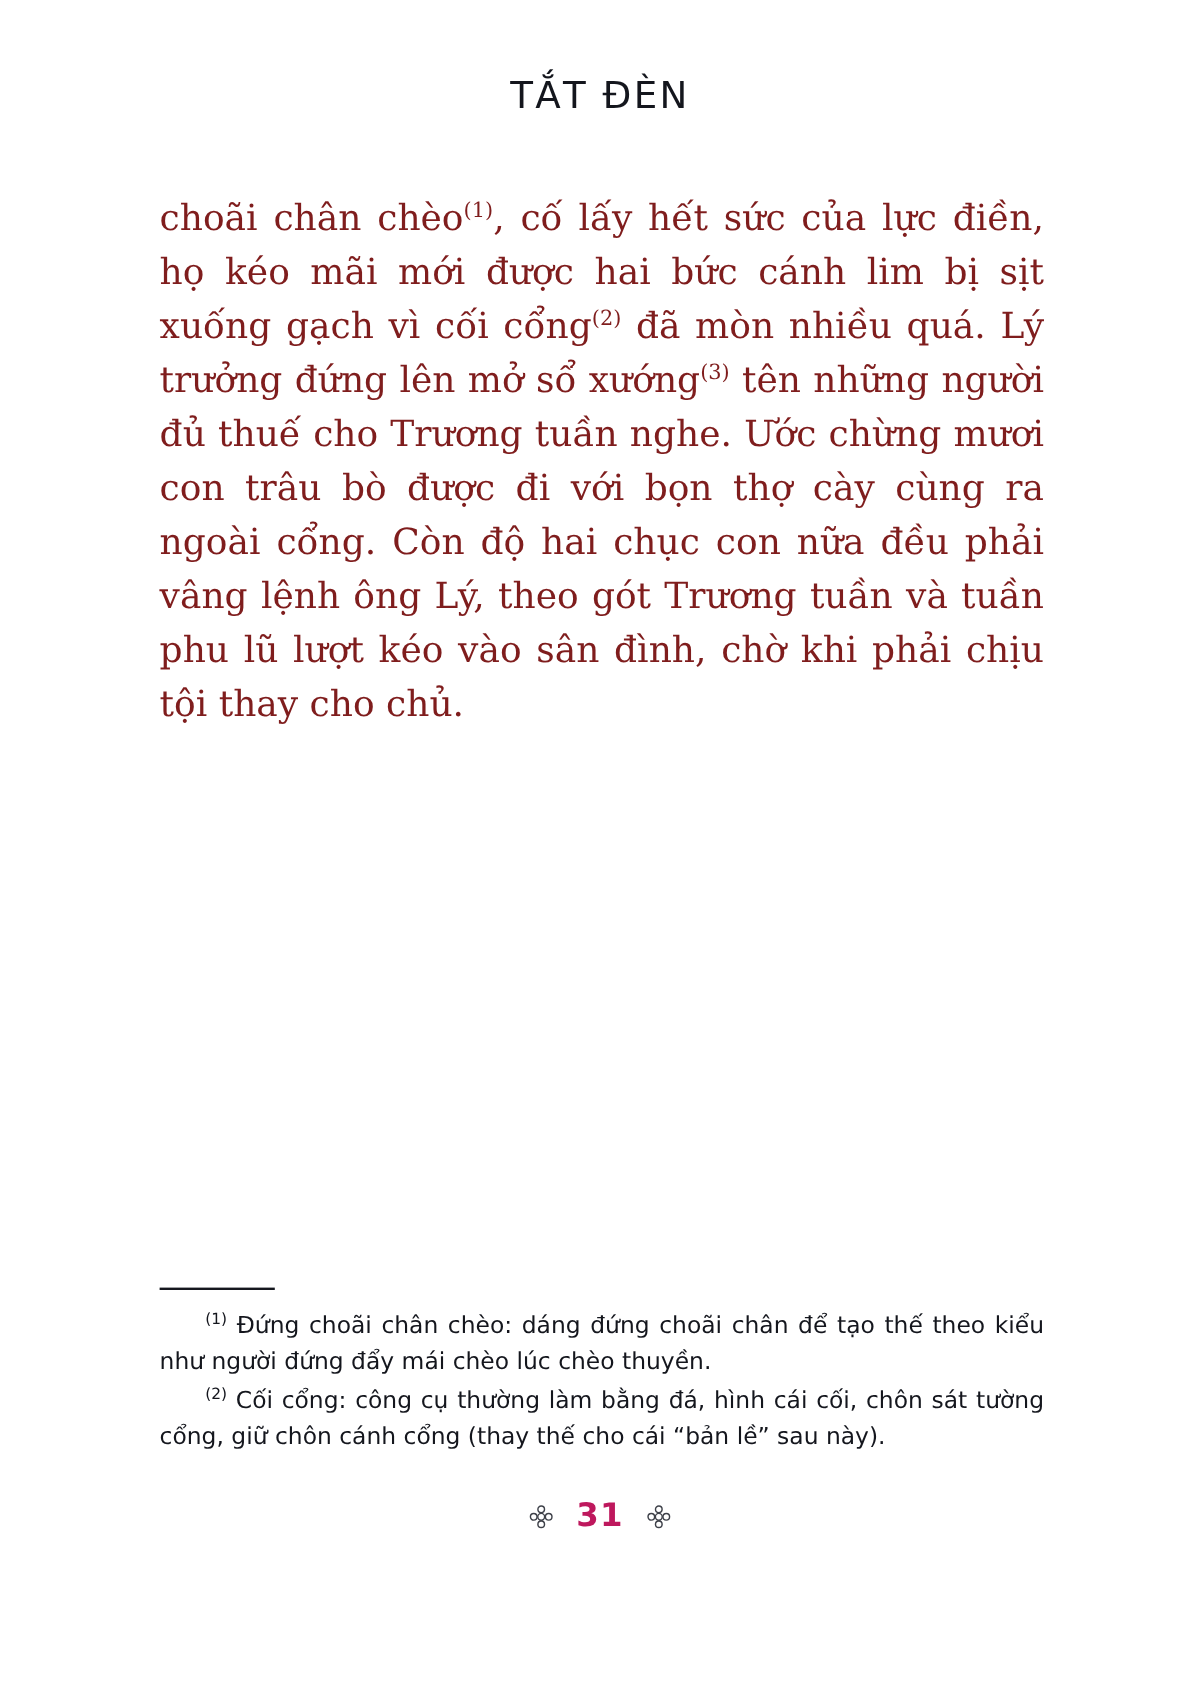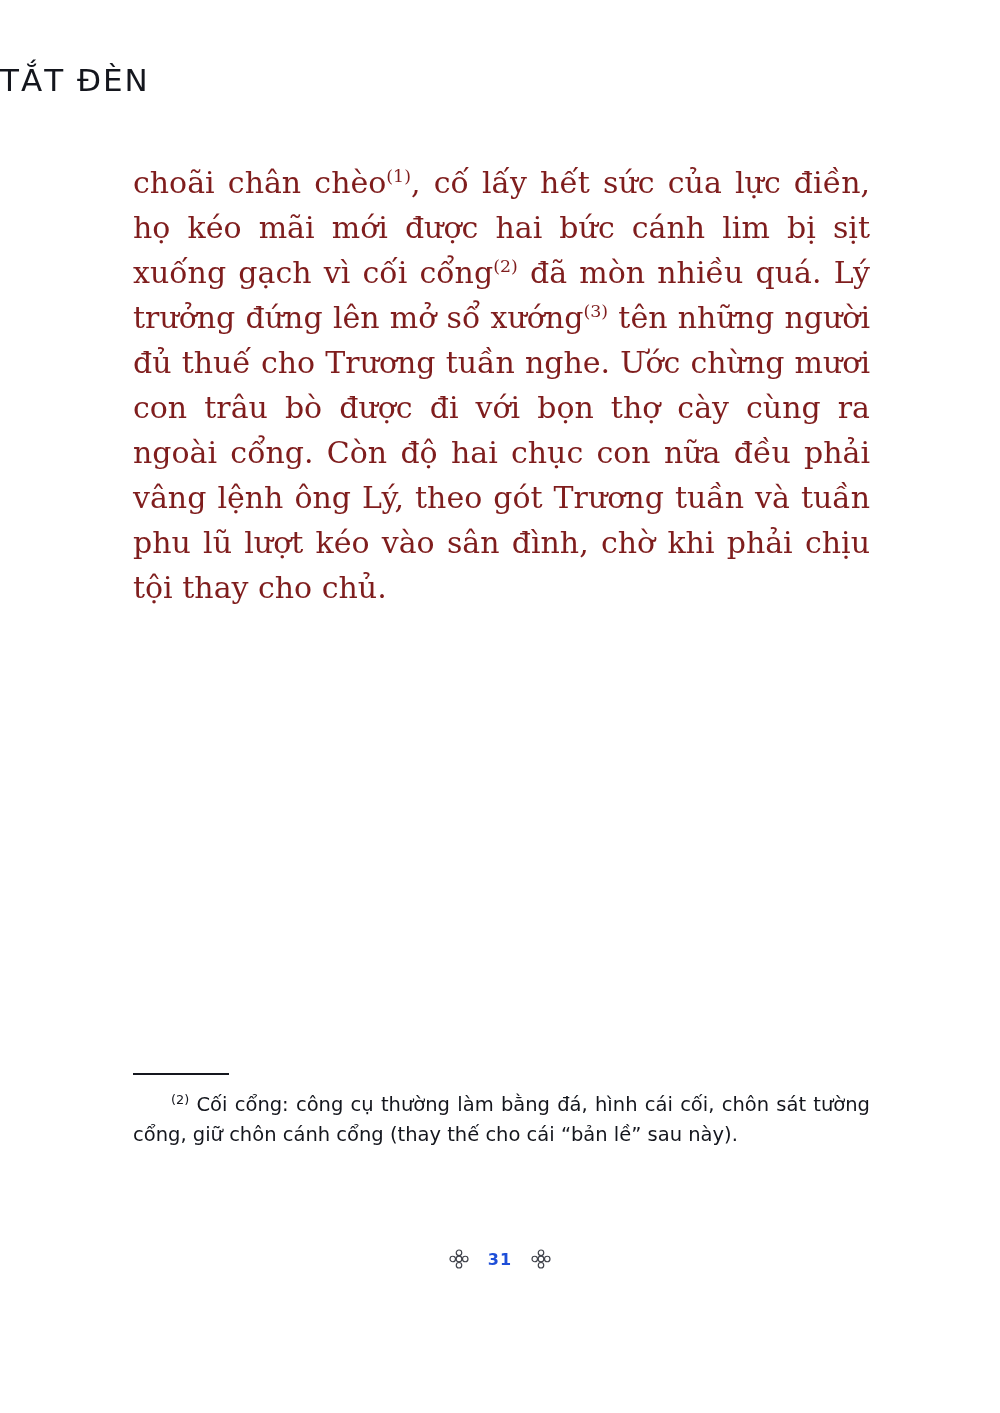--- a/index.html
+++ b/index.html
@@ -18,21 +18,21 @@
     position: relative;
     width: 1000px;
     height: 1413px;
     box-sizing: border-box;
   }
   .running-head {
     position: absolute;
     top: 62px;
     left: 0;
     width: 1000px;
-    text-align: left;
+    text-align: center;
     font-family: "DejaVu Sans", sans-serif;
     font-size: 31px;
     letter-spacing: 2px;
     font-weight: 400;
     color: #14161d;
   }
   .body-block {
     position: absolute;
     top: 160px;
     left: 133px;
@@ -87,23 +87,23 @@
     left: 0;
     top: 1248px;
     width: 1000px;
     display: flex;
     align-items: center;
     justify-content: center;
     gap: 18px;
   }
   .folio-num {
     font-family: "DejaVu Sans", sans-serif;
-    font-size: 16px;
+    font-size: 27px;
     font-weight: 700;
-    color: #1d4ed8;
+    color: #be185d;
     letter-spacing: 1px;
   }
   .ornament {
     width: 22px;
     height: 22px;
     display: inline-block;
     color: #2a2d36;
     opacity: 0.9;
   }
   .ornament svg { display: block; }
@@ -115,20 +115,21 @@
 
   <div class="running-head">TẮT ĐÈN</div>
 
   <div class="body-block">
     <p class="body-par"><span>choãi chân chèo</span><sup>(1)</sup><span>, cố lấy hết sức của lực điền, họ kéo mãi mới được hai bức cánh lim bị sịt xuống gạch vì cối cổng</span><sup>(2)</sup><span> đã mòn nhiều quá. Lý trưởng đứng lên mở sổ xướng</span><sup>(3)</sup><span> tên những người đủ thuế cho Trương tuần nghe. Ước chừng mươi con trâu bò được đi với bọn thợ cày cùng ra ngoài cổng. Còn độ hai chục con nữa đều phải vâng lệnh ông Lý, theo gót Trương tuần và tuần phu lũ lượt kéo vào sân đình, chờ khi phải chịu tội thay cho chủ.</span></p>
   </div>
 
   <div class="footnote-rule"></div>
 
   <div class="footnotes">
+    <p class="footnote"><sup>(1)</sup> <span>Đứng choãi chân chèo: dáng đứng choãi chân để tạo thế theo kiểu như người đứng đẩy mái chèo lúc chèo thuyền.</span></p>
     <p class="footnote"><sup>(2)</sup> <span>Cối cổng: công cụ thường làm bằng đá, hình cái cối, chôn sát tường cổng, giữ chôn cánh cổng (thay thế  cho cái “bản lề” sau này).</span></p>
   </div>
 
   <div class="folio">
     <span class="ornament">
       <svg viewBox="0 0 24 24" width="22" height="22" aria-hidden="true">
         <g fill="none" stroke="#2a2d36" stroke-width="1.3">
           <circle cx="12" cy="12" r="3.1"></circle>
           <circle cx="12" cy="5.2" r="3"></circle>
           <circle cx="12" cy="18.8" r="3"></circle>

